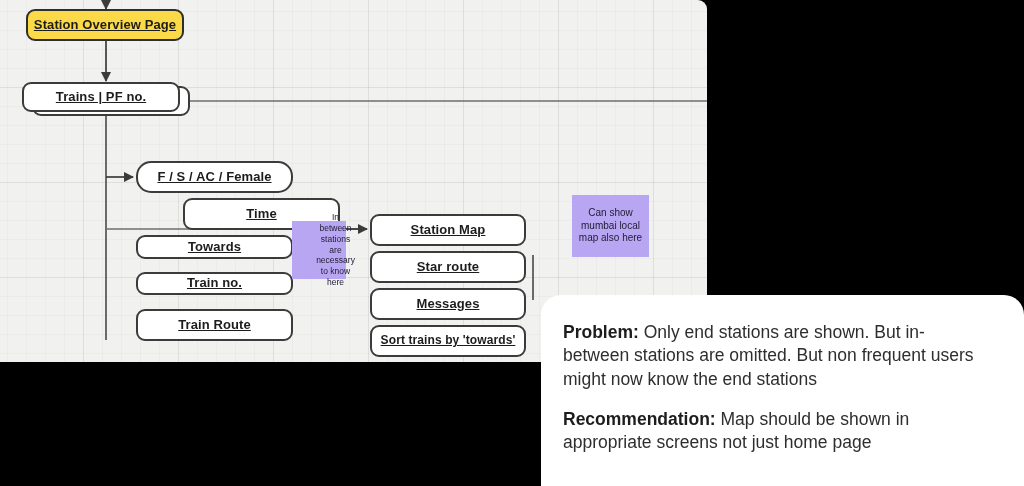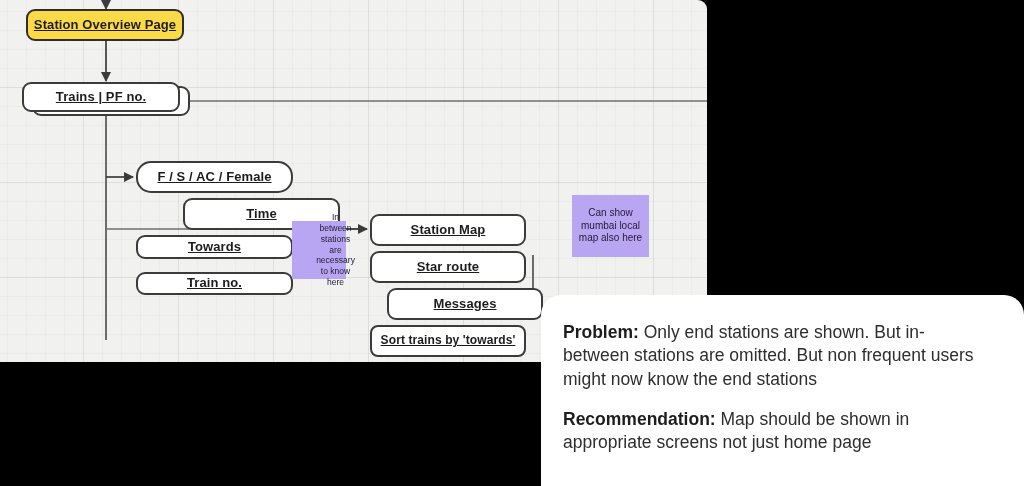--- a/index.html
+++ b/index.html
@@ -142,25 +142,26 @@
 
   <div class="node yellow" style="left:26px; top:9px; width:158px; height:32px; font-size:13px;">Station Overview Page</div>
 
   <div class="stack-shadow" style="left:32px; top:86px; width:158px; height:30px;"></div>
   <div class="node" style="left:22px; top:82px; width:158px; height:30px; font-size:13px;">Trains | PF no.</div>
 
   <div class="node" style="left:136px; top:161px; width:157px; height:32px; font-size:13px;border-radius:15px;">F / S / AC / Female</div>
   <div class="node" style="left:136px; top:198px; width:157px; height:32px; font-size:13px;margin-left:47px;">Time</div>
   <div class="node" style="left:136px; top:235px; width:157px; height:24px; font-size:13px;">Towards</div>
   <div class="node" style="left:136px; top:272px; width:157px; height:23px; font-size:13px;">Train no.</div>
+  <div class="node" style="left:136px; top:309px; width:157px; height:32px; font-size:13px;">Train Route</div>
 
   <div class="node" style="left:370px; top:214px; width:156px; height:32px; font-size:13px;">Station Map</div>
   <div class="node" style="left:370px; top:251px; width:156px; height:32px; font-size:13px;text-align:center;">Star route</div>
-  <div class="node" style="left:370px; top:288px; width:156px; height:32px; font-size:13px;margin-left:17px;">Messages</div>
-  <div class="node" style="left:370px; top:325px; width:156px; height:32px; font-size:12px;border-radius:8px;">Sort trains by 'towards'</div>
+  <div class="node" style="left:370px; top:288px; width:156px; height:32px; font-size:13px;">Messages</div>
+  <div class="node" style="left:370px; top:325px; width:156px; height:32px; font-size:12px;">Sort trains by 'towards'</div>
 
   <div class="sticky" style="left:292px; top:221px; width:54px; height:58px; font-size:8.5px;padding-left:37px;">In between stations are necessary to know here</div>
   <div class="sticky" style="left:524px; top:195px; width:77px; height:62px; font-size:10px;margin-left:48px;">Can show mumbai local map also here</div>
 
 </div>
 
 <div id="callout">
   <p>
     <span class="lead">Problem:</span><span> Only end stations are shown. But in-between stations are omitted. But non frequent users might now know the end stations</span>
   </p>

